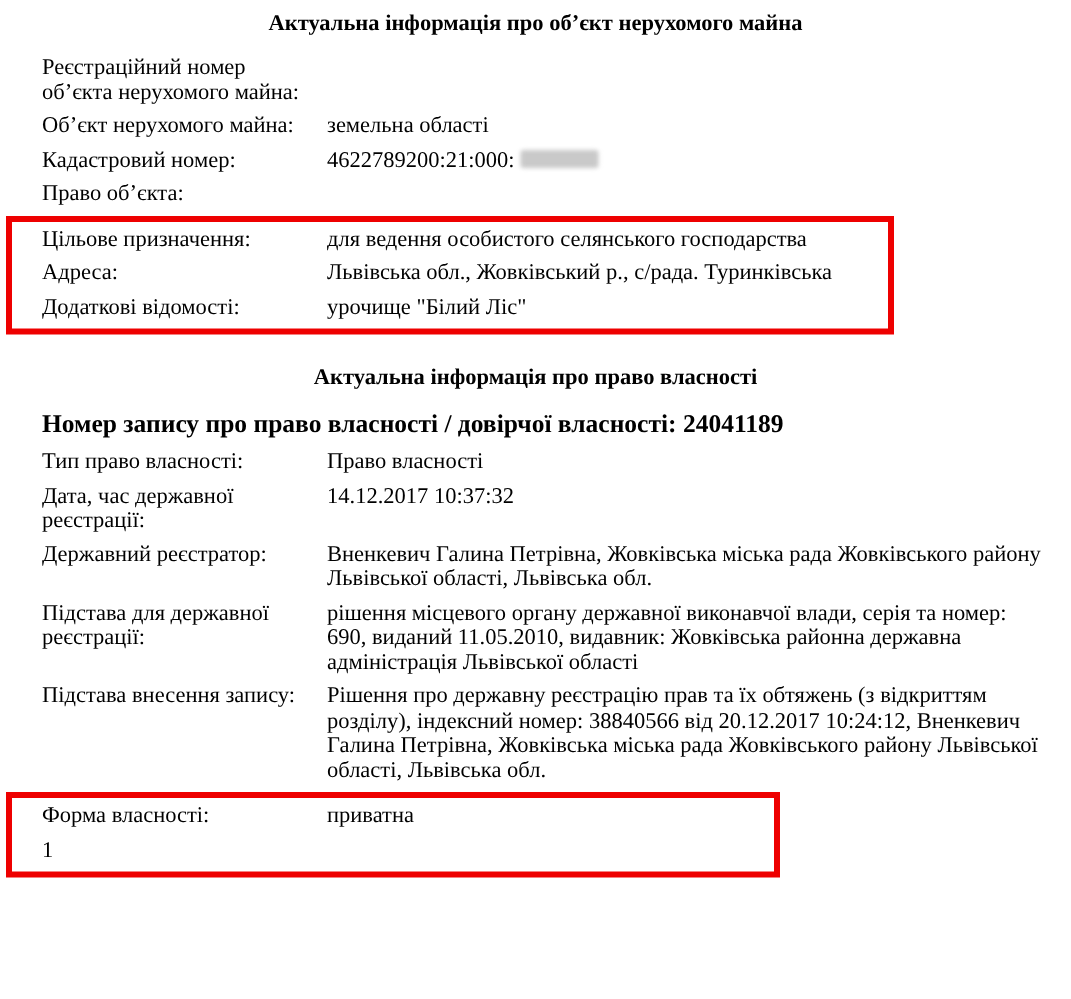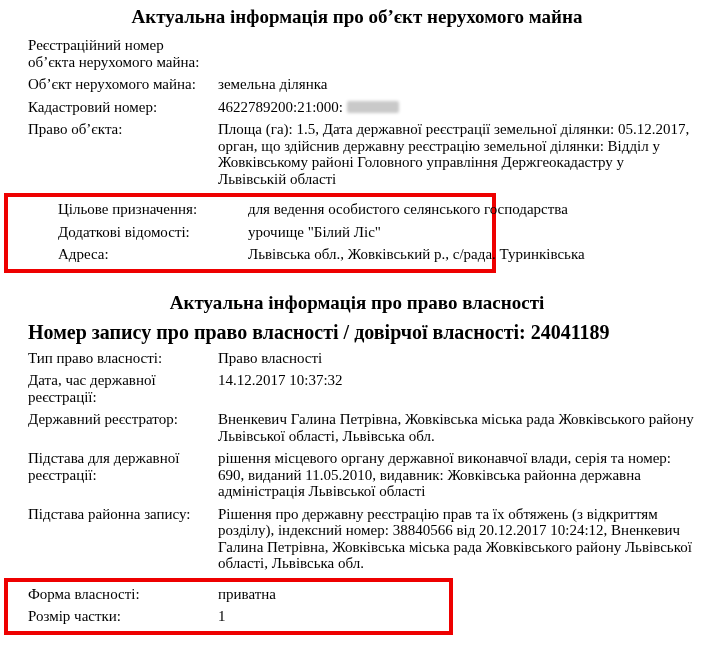--- a/index.html
+++ b/index.html
@@ -9,40 +9,40 @@
   }
   html,body{margin:0;padding:0;}
   body{
     width:714px;height:666px;overflow:hidden;
     background:#ffffff;color:var(--text);
     font-family:"Liberation Serif","DejaVu Serif",serif;
     font-size:15px;line-height:16.5px;
   }
   .doc{padding-top:7px;}
   .title{
-    text-align:center;font-weight:bold;font-size:19px;line-height:19px;
+    text-align:center;font-weight:bold;font-size:15px;line-height:19px;
     margin:0 0 11px 0;
   }
   .title2{margin-top:20px;}
   .record-line{
-    font-weight:bold;font-size:20px;line-height:19px;
+    font-weight:bold;font-size:17px;line-height:19px;
     margin:0 0 8px 28px;
   }
   .row{display:flex;margin:0 12px 6px 28px;}
   .row .label{flex:none;width:190px;padding-right:10px;box-sizing:border-box;}
   .row .value{flex:none;width:478px;}
   .hl-box{
     border:4px solid var(--highlight);
     margin-left:4px;margin-bottom:0;
     padding:4px 0 0 0;
     box-sizing:border-box;
   }
   .hl-box .row{margin-left:20px;margin-bottom:6px;}
-  .hl-box1{width:492px;padding-left:30px;}
-  .hl-box2{width:449px;}
+  .hl-box1{width:592px;}
+  .hl-box2{width:516px;}
   .hl-box .row .label{width:190px;}
   .redaction{
     display:inline-block;width:52px;height:12px;
     background:var(--redaction);
     filter:blur(1.5px);
     border-radius:2px;
     vertical-align:-1px;margin-left:4px;
   }
 </style>
 </head>
@@ -51,45 +51,44 @@
 <div class="doc">
 
   <div class="title">Актуальна інформація про об’єкт нерухомого майна</div>
 
   <div class="row">
     <div class="label">Реєстраційний номер об’єкта нерухомого майна:</div>
   </div>
 
   <div class="row">
     <div class="label">Об’єкт нерухомого майна:</div>
-    <div class="value">земельна ділянка</div>
+    <div class="value">земельна області</div>
   </div>
 
   <div class="row">
     <div class="label">Кадастровий номер:</div>
     <div class="value"><span>4622789200:21:000:</span><span class="redaction"></span></div>
   </div>
 
   <div class="row">
     <div class="label">Право об’єкта:</div>
-    <div class="value">Площа (га): 1.5, Дата державної реєстрації земельної ділянки: 05.12.2017, орган, що здійснив державну реєстрацію земельної ділянки: Відділ у Жовківському районі Головного управління Держгеокадастру у Львівській області</div>
   </div>
 
   <div class="hl-box hl-box1">
     <div class="row">
       <div class="label">Цільове призначення:</div>
       <div class="value">для ведення особистого селянського господарства</div>
     </div>
     <div class="row">
+      <div class="label">Адреса:</div>
+      <div class="value">Львівська обл., Жовківський р., с/рада. Туринківська</div>
+    </div>
+    <div class="row">
       <div class="label">Додаткові відомості:</div>
       <div class="value">урочище "Білий Ліс"</div>
-    </div>
-    <div class="row">
-      <div class="label">Адреса:</div>
-      <div class="value">Львівська обл., Жовківський р., с/рада. Туринківська</div>
     </div>
   </div>
 
   <div class="title title2">Актуальна інформація про право власності</div>
 
   <div class="record-line">Номер запису про право власності / довірчої власності: 24041189</div>
 
   <div class="row">
     <div class="label">Тип право власності:</div>
     <div class="value">Право власності</div>
@@ -104,28 +103,27 @@
     <div class="label">Державний реєстратор:</div>
     <div class="value">Вненкевич Галина Петрівна, Жовківська міська рада Жовківського району Львівської області, Львівська обл.</div>
   </div>
 
   <div class="row">
     <div class="label">Підстава для державної реєстрації:</div>
     <div class="value">рішення місцевого органу державної виконавчої влади, серія та номер: 690, виданий 11.05.2010, видавник: Жовківська районна державна адміністрація Львівської області</div>
   </div>
 
   <div class="row">
-    <div class="label">Підстава районна запису:</div>
+    <div class="label">Підстава внесення запису:</div>
     <div class="value">Рішення про державну реєстрацію прав та їх обтяжень (з відкриттям розділу), індексний номер: 38840566 від 20.12.2017 10:24:12, Вненкевич Галина Петрівна, Жовківська міська рада Жовківського району Львівської області, Львівська обл.</div>
   </div>
 
   <div class="hl-box hl-box2">
     <div class="row">
       <div class="label">Форма власності:</div>
       <div class="value">приватна</div>
     </div>
     <div class="row">
-      <div class="label">Розмір частки:</div>
       <div class="value">1</div>
     </div>
   </div>
 
 </div>
 
 </body></html>

